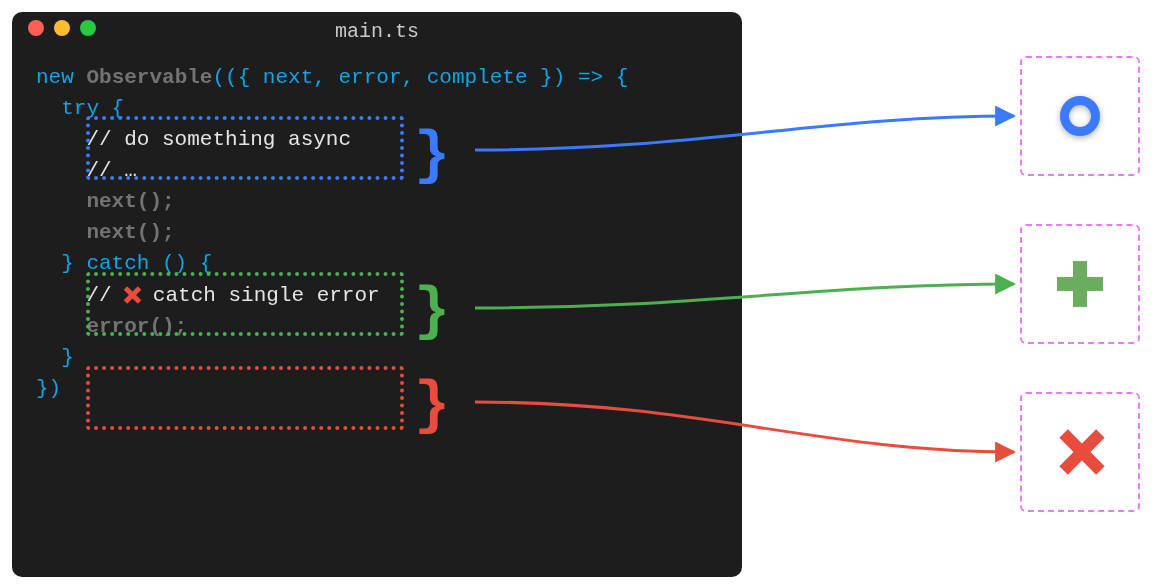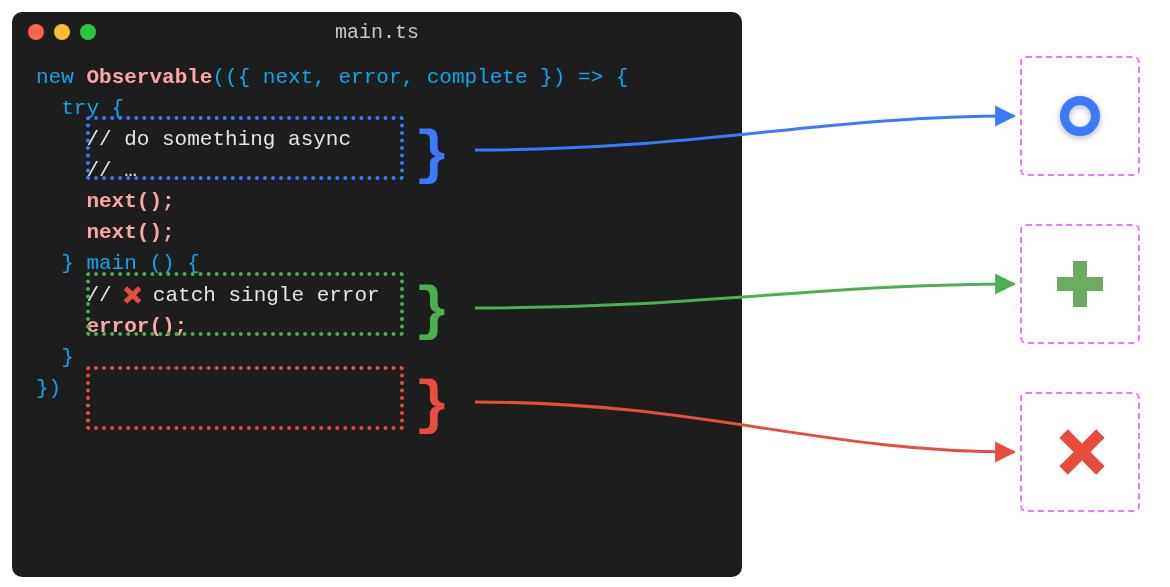--- a/index.html
+++ b/index.html
@@ -17,21 +17,21 @@
     left: 12px;
     top: 12px;
     width: 730px;
     height: 565px;
     background: #1d1d1d;
     border-radius: 10px;
     overflow: hidden;
   }
   .title-bar {
     display: flex;
-    align-items: center;
+    align-items: flex-start;
     height: 40px;
     padding: 8px 16px;
     position: relative;
   }
   .traffic-lights { display: flex; gap: 10px; }
   .dot { width: 16px; height: 16px; border-radius: 50%; }
   .dot-red { background: #ff5f57; }
   .dot-yellow { background: #febc2e; }
   .dot-green { background: #28c840; }
   .filename {
@@ -42,21 +42,21 @@
     font-size: 20px;
   }
   .code-body {
     padding: 10px 24px 20px 24px;
     color: #ddd;
     font-size: 21px;
     line-height: 1.48;
     position: relative;
   }
   .kw { color: #0ea5e9; }
-  .bold { font-weight: 700; color: #fca5a5; }
+  .bold { font-weight: 700; color: #737373; }
   .cm { color: #e5e5e5; }
   .region {
     position: absolute;
     border: 4px dotted;
     border-radius: 4px;
     pointer-events: none;
   }
   .region-blue  { border-color: #3b79ff; }
   .region-green { border-color: #4caf50; }
   .region-red   { border-color: #e74c3c; }
@@ -122,21 +122,21 @@
     </div>
     <div class="filename">main.ts</div>
   </div>
   <div class="code-body">
     <div><span class="kw">new </span><span class="bold">Observable</span><span class="kw">(({ next, error, complete }) =&gt; {</span></div>
     <div><span class="kw" style="white-space:pre">  try {</span></div>
     <div><span class="cm" style="white-space:pre">    // do something async</span></div>
     <div><span class="cm" style="white-space:pre">    // …</span></div>
     <div><span class="bold" style="white-space:pre">    next();</span></div>
     <div><span class="bold" style="white-space:pre">    next();</span></div>
-    <div><span class="kw" style="white-space:pre">  } main () {</span></div>
+    <div><span class="kw" style="white-space:pre">  } catch () {</span></div>
     <div><span class="cm" style="white-space:pre">    // </span><span class="inline-x"></span><span class="cm"> catch single error</span></div>
     <div><span class="bold" style="white-space:pre">    error();</span></div>
     <div><span class="kw" style="white-space:pre">  }</span></div>
     <div><span class="kw">})</span></div>
 
     <div class="region region-blue" style="left:74px;  top:64px;  width:318px; height:64px;"></div>
     <div class="region region-green" style="left:74px;  top:220px; width:318px; height:64px;"></div>
     <div class="region region-red" style="left:74px;  top:314px; width:318px; height:64px;"></div>
 
     <span class="brace brace-blue" style="left:402px; top:60px;">}</span>

